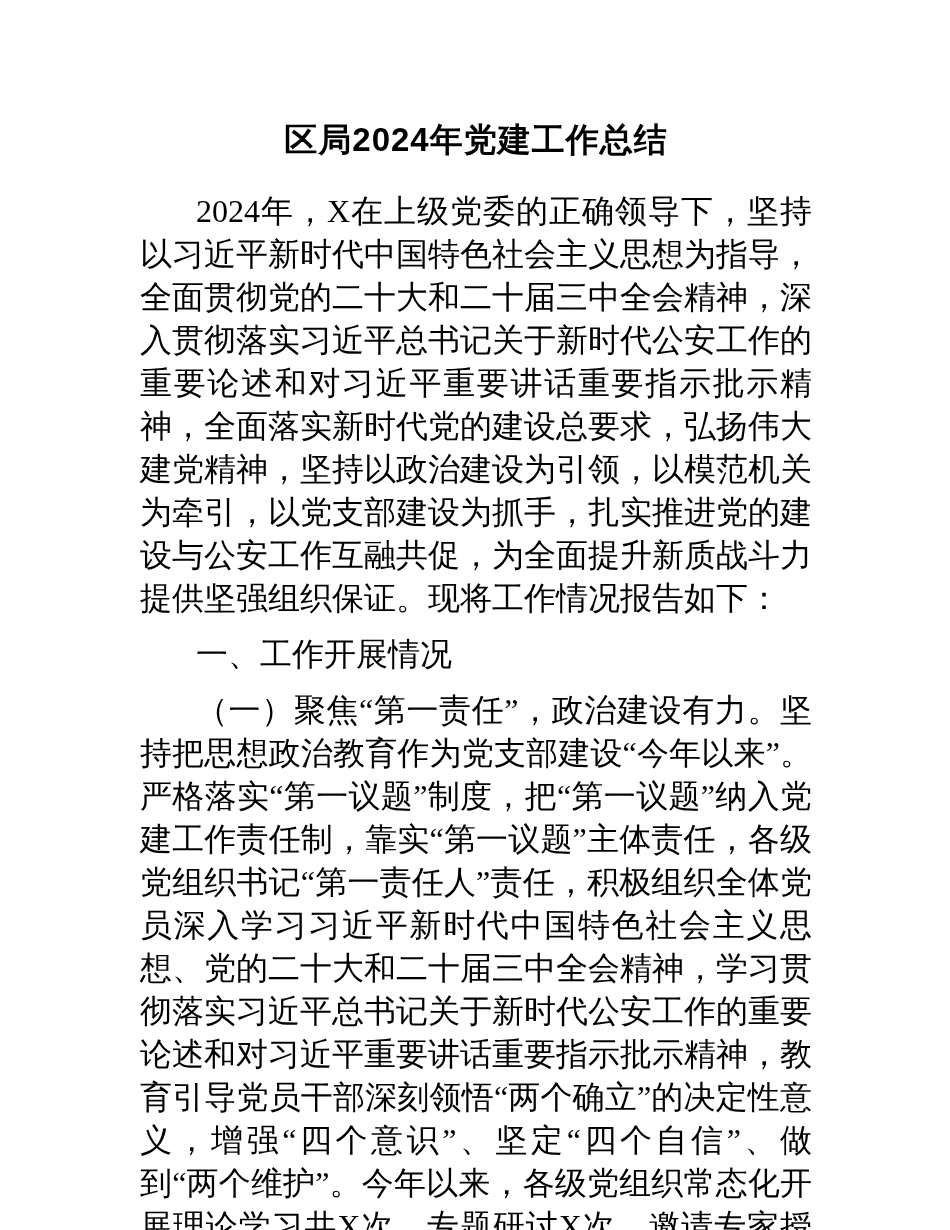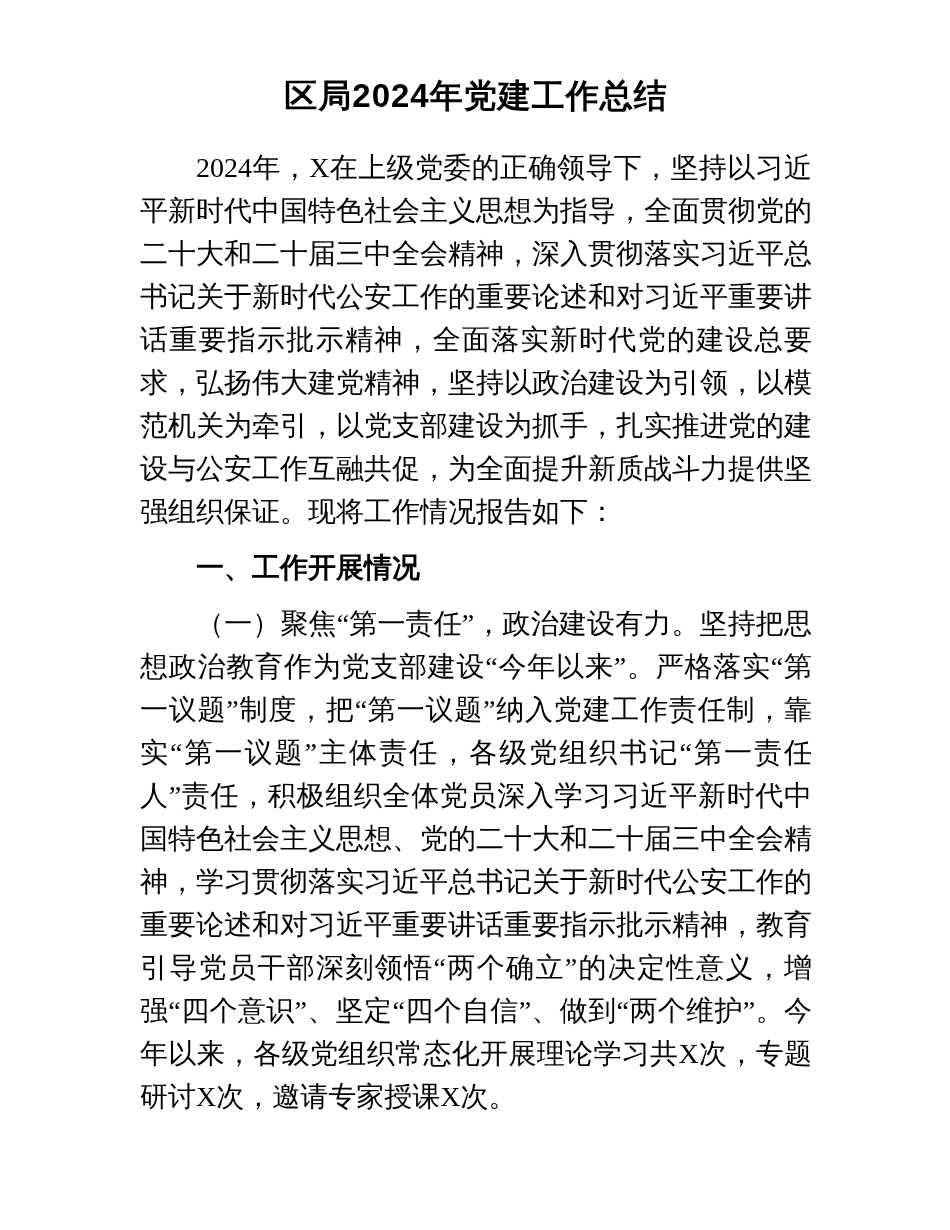--- a/index.html
+++ b/index.html
@@ -7,46 +7,45 @@
     padding: 0;
     background: #ffffff;
   }
   .page {
     position: relative;
     width: 950px;
     height: 1230px;
     margin: 0 auto;
     background: #ffffff;
     box-sizing: border-box;
-    padding: 75px 138px 40px 140px;
+    padding: 119px 138px 40px 140px;
     color: #000000;
     overflow: hidden;
   }
   .doc-title {
     font-family: "Liberation Sans", "DejaVu Sans", sans-serif;
     font-size: 33px;
     font-weight: 700;
     text-align: center;
     letter-spacing: 1px;
     margin: 0 0 30px 0;
     line-height: 1.25;
   }
   .para {
     font-family: "Liberation Serif", "DejaVu Serif", serif;
-    font-size: 28px;
+    font-size: 32px;
     line-height: 43px;
     text-align: justify;
     text-justify: inter-ideograph;
     text-indent: 56px;
     margin: 9px 0 13px 0;
     word-break: break-all;
   }
   .section-heading {
     font-family: "Liberation Serif", "DejaVu Serif", serif;
-    font-weight: bold;
   }
 </style>
 </head>
 <body>
 
 <div class="page">
   <h1 class="doc-title">区局2024年党建工作总结</h1>
 
   <p class="para">2024年，X在上级党委的正确领导下，坚持以习近平新时代中国特色社会主义思想为指导，全面贯彻党的二十大和二十届三中全会精神，深入贯彻落实习近平总书记关于新时代公安工作的重要论述和对习近平重要讲话重要指示批示精神，全面落实新时代党的建设总要求，弘扬伟大建党精神，坚持以政治建设为引领，以模范机关为牵引，以党支部建设为抓手，扎实推进党的建设与公安工作互融共促，为全面提升新质战斗力提供坚强组织保证。现将工作情况报告如下：</p>
 

